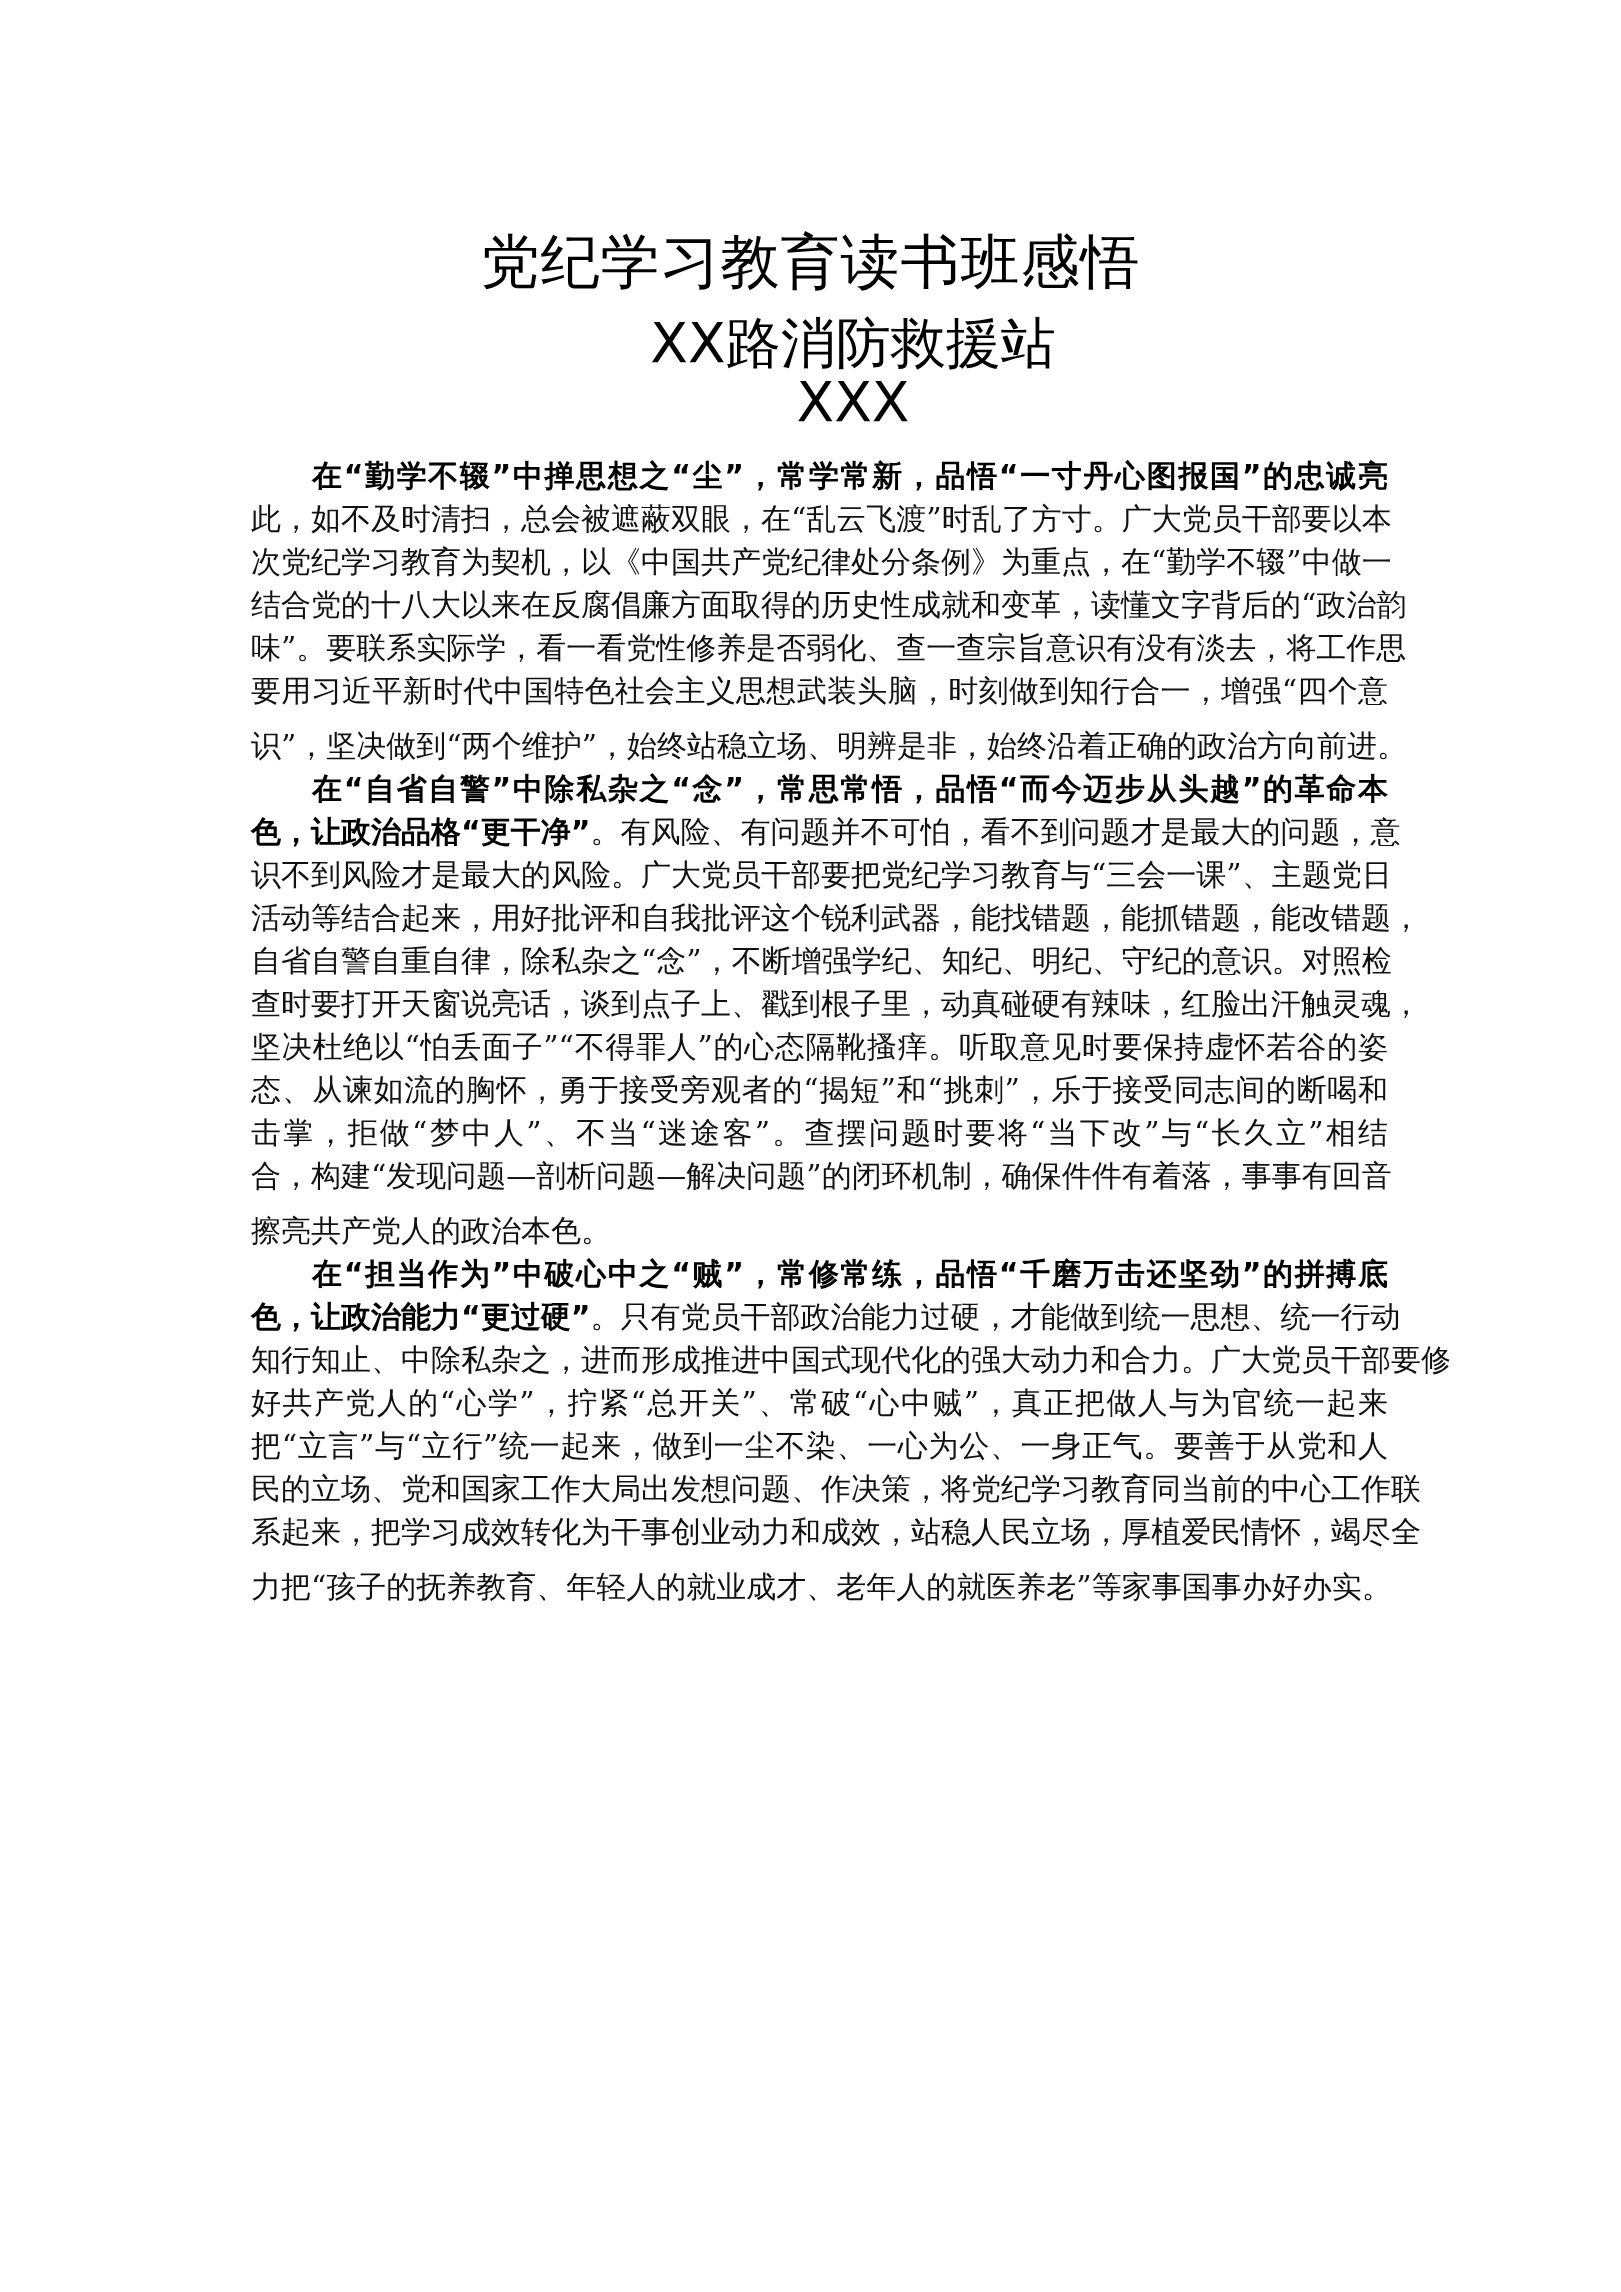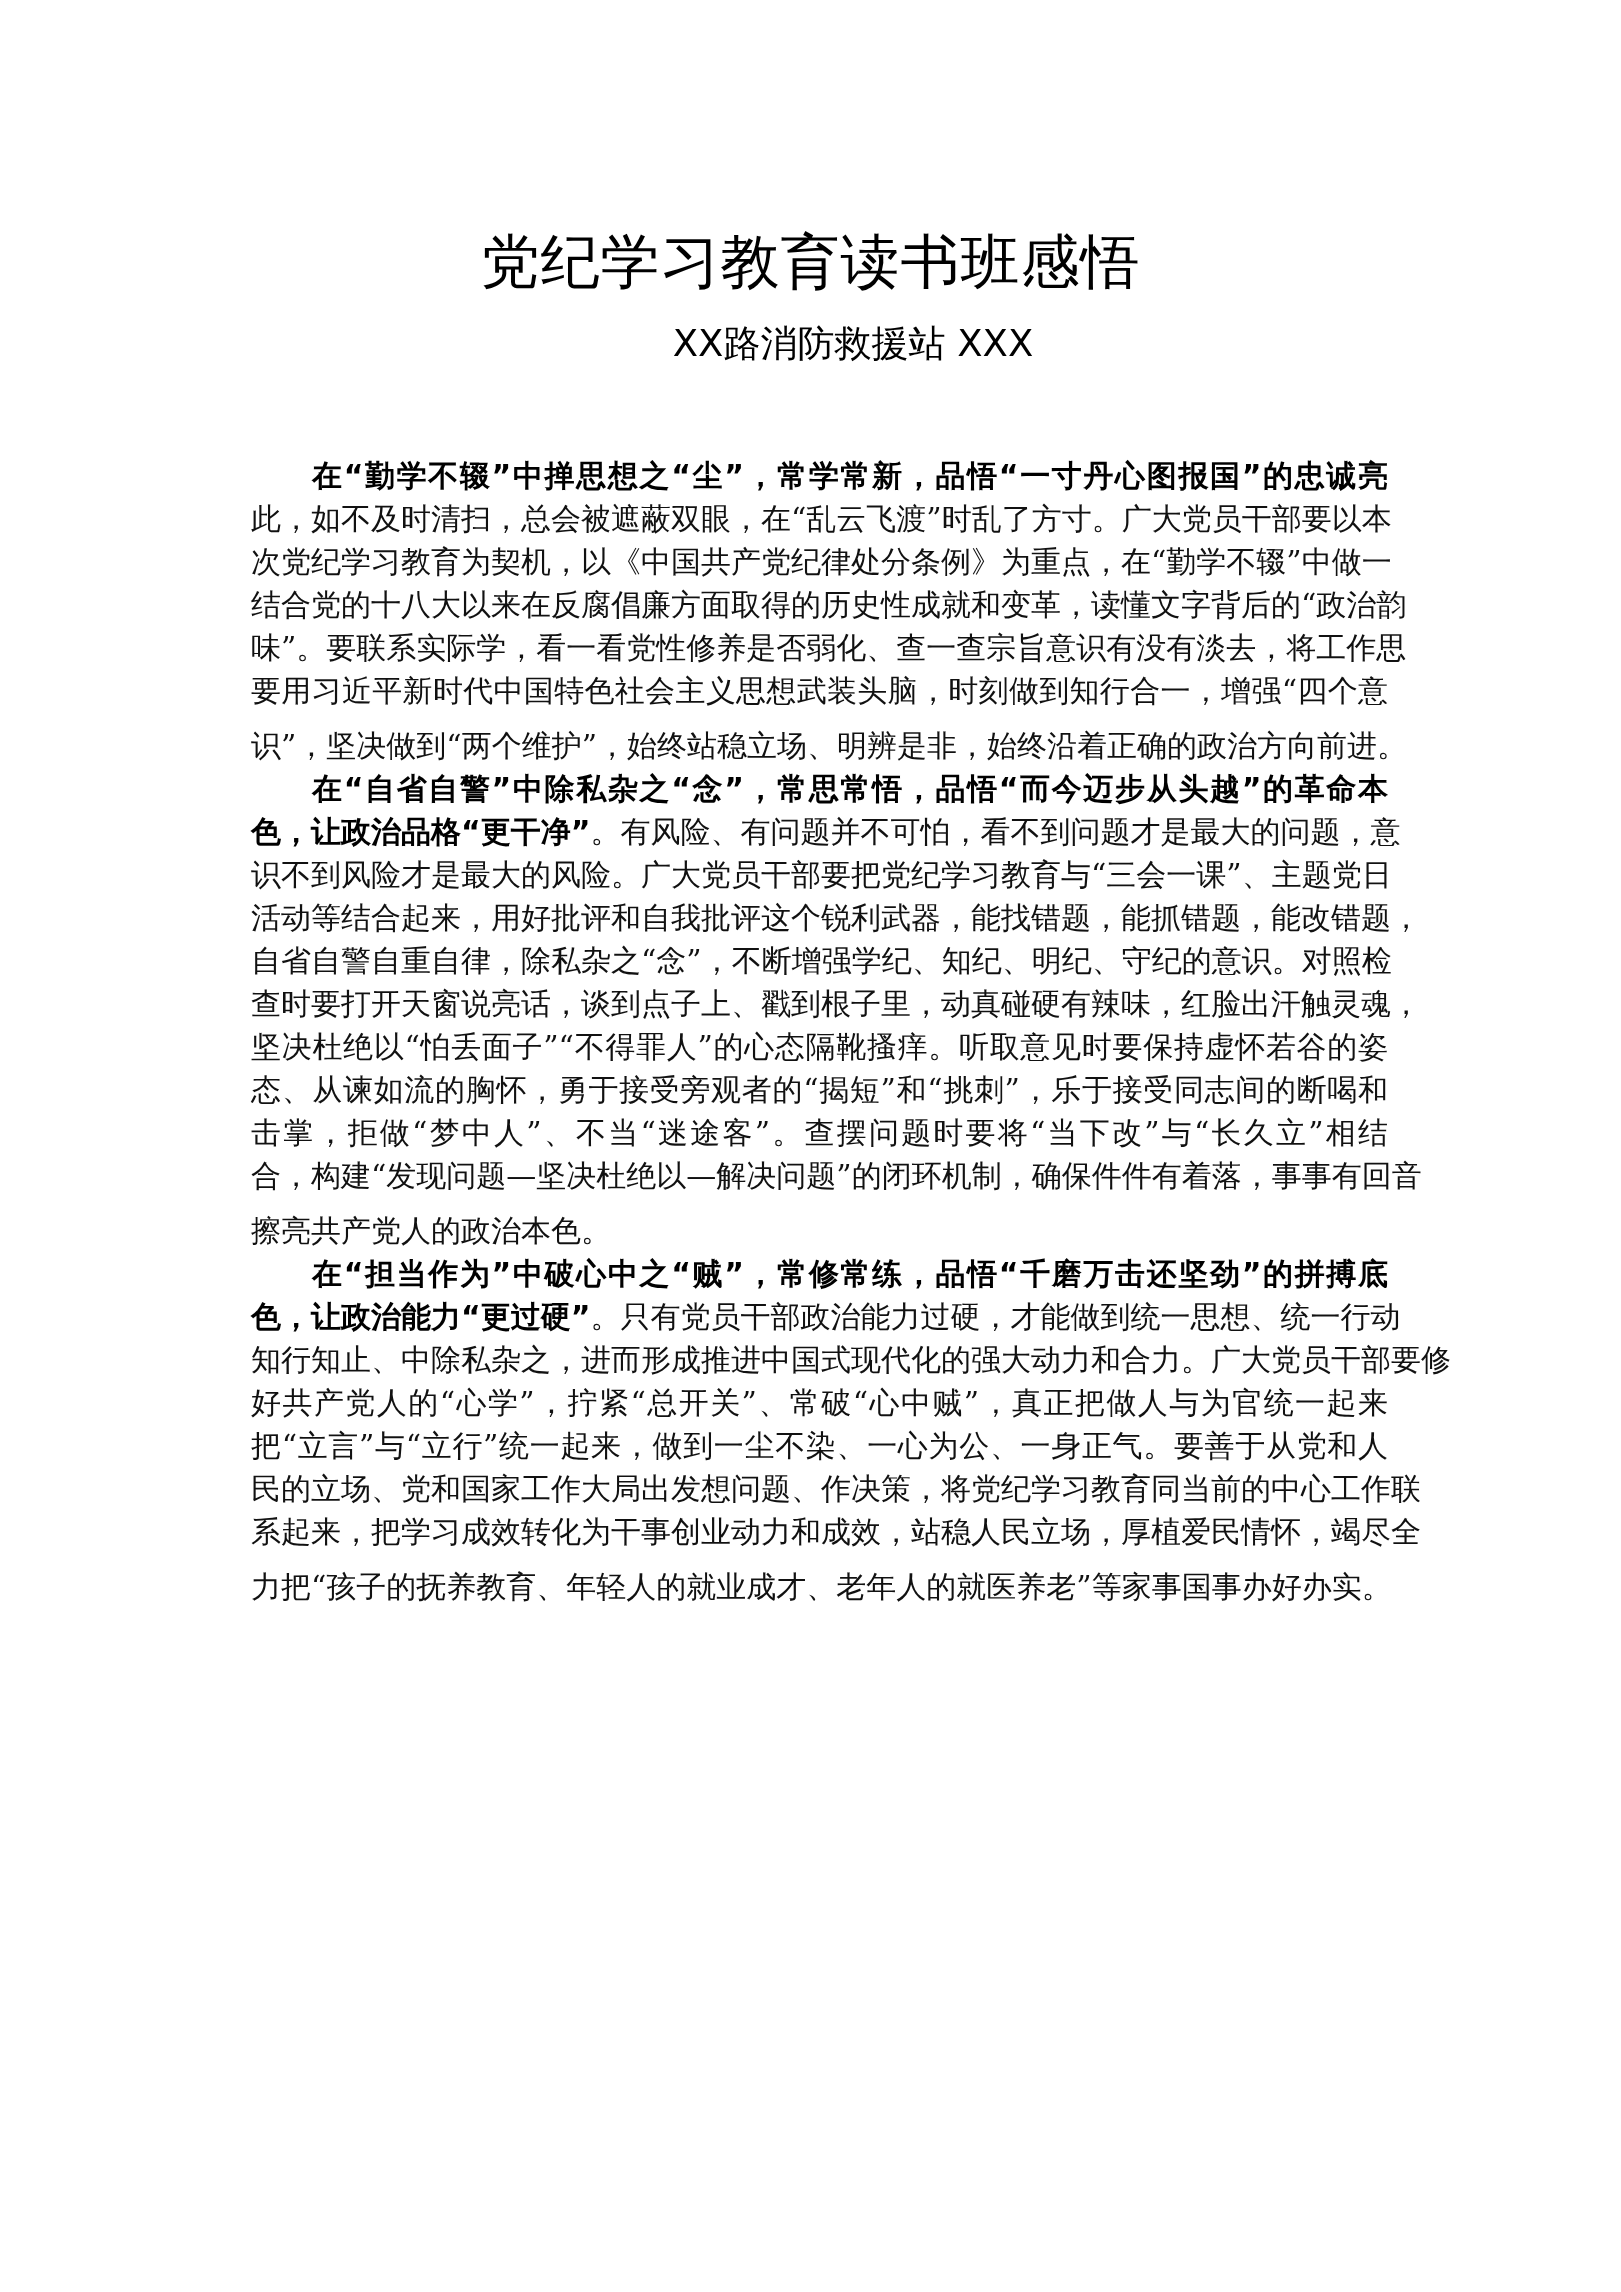--- a/index.html
+++ b/index.html
@@ -6,21 +6,21 @@
   body { width:1621px; height:2293px; position:relative; overflow:hidden; color:#111; }
   .page { position:absolute; left:0; top:0; width:1588px; height:2293px; background:#fff; }
   .title {
     position:absolute; left:0; width:1621px; top:223px; text-align:center;
     font-family:"DejaVu Sans", "Liberation Sans", sans-serif;
     font-size:59px; line-height:78px; color:#000; letter-spacing:1px;
   }
   .subtitle {
     position:absolute; left:598px; top:314px; width:510px; text-align:center;
     font-family:"DejaVu Sans", "Liberation Sans", sans-serif;
-    font-size:37px; line-height:59px; color:#000;
+    font-size:55px; line-height:59px; color:#000;
   }
   .body {
     position:absolute; left:251px; top:454px; width:1137px;
     font-family:"DejaVu Serif", "Liberation Serif", serif;
     font-size:30px; line-height:43px; color:#111;
   }
   .line { display:block; white-space:nowrap; text-align:justify; text-align-last:justify; height:43px; }
   .line.last { text-align-last:left;margin-top:12px; }
   .indent { padding-left:61px; }
   .bold { font-family:"DejaVu Sans", "Liberation Sans", sans-serif; font-weight:bold; color:#000; }
@@ -47,21 +47,21 @@
     <div>
       <span class="line indent"><span class="bold">在“自省自警”中除私杂之“念”，常思常悟，品悟“而今迈步从头越”的革命本</span><span></span></span>
       <span class="line"><span class="bold">色，让政治品格“更干净”</span><span>。有风险、有问题并不可怕，看不到问题才是最大的问题，意</span></span>
       <span class="line">识不到风险才是最大的风险。广大党员干部要把党纪学习教育与“三会一课”、主题党日</span>
       <span class="line">活动等结合起来，用好批评和自我批评这个锐利武器，能找错题，能抓错题，能改错题，</span>
       <span class="line">自省自警自重自律，除私杂之“念”，不断增强学纪、知纪、明纪、守纪的意识。对照检</span>
       <span class="line">查时要打开天窗说亮话，谈到点子上、戳到根子里，动真碰硬有辣味，红脸出汗触灵魂，</span>
       <span class="line">坚决杜绝以“怕丢面子”“不得罪人”的心态隔靴搔痒。听取意见时要保持虚怀若谷的姿</span>
       <span class="line">态、从谏如流的胸怀，勇于接受旁观者的“揭短”和“挑刺”，乐于接受同志间的断喝和</span>
       <span class="line">击掌，拒做“梦中人”、不当“迷途客”。查摆问题时要将“当下改”与“长久立”相结</span>
-      <span class="line">合，构建“发现问题—坚决杜绝以—解决问题”的闭环机制，确保件件有着落，事事有回音</span>
+      <span class="line">合，构建“发现问题—剖析问题—解决问题”的闭环机制，确保件件有着落，事事有回音</span>
       <span class="line last">擦亮共产党人的政治本色。</span>
     </div>
 
     <div>
       <span class="line indent"><span class="bold">在“担当作为”中破心中之“贼”，常修常练，品悟“千磨万击还坚劲”的拼搏底</span><span></span></span>
       <span class="line"><span class="bold">色，让政治能力“更过硬”</span><span>。只有党员干部政治能力过硬，才能做到统一思想、统一行动</span></span>
       <span class="line">知行知止、中除私杂之，进而形成推进中国式现代化的强大动力和合力。广大党员干部要修</span>
       <span class="line">好共产党人的“心学”，拧紧“总开关”、常破“心中贼”，真正把做人与为官统一起来</span>
       <span class="line">把“立言”与“立行”统一起来，做到一尘不染、一心为公、一身正气。要善于从党和人</span>
       <span class="line">民的立场、党和国家工作大局出发想问题、作决策，将党纪学习教育同当前的中心工作联</span>

